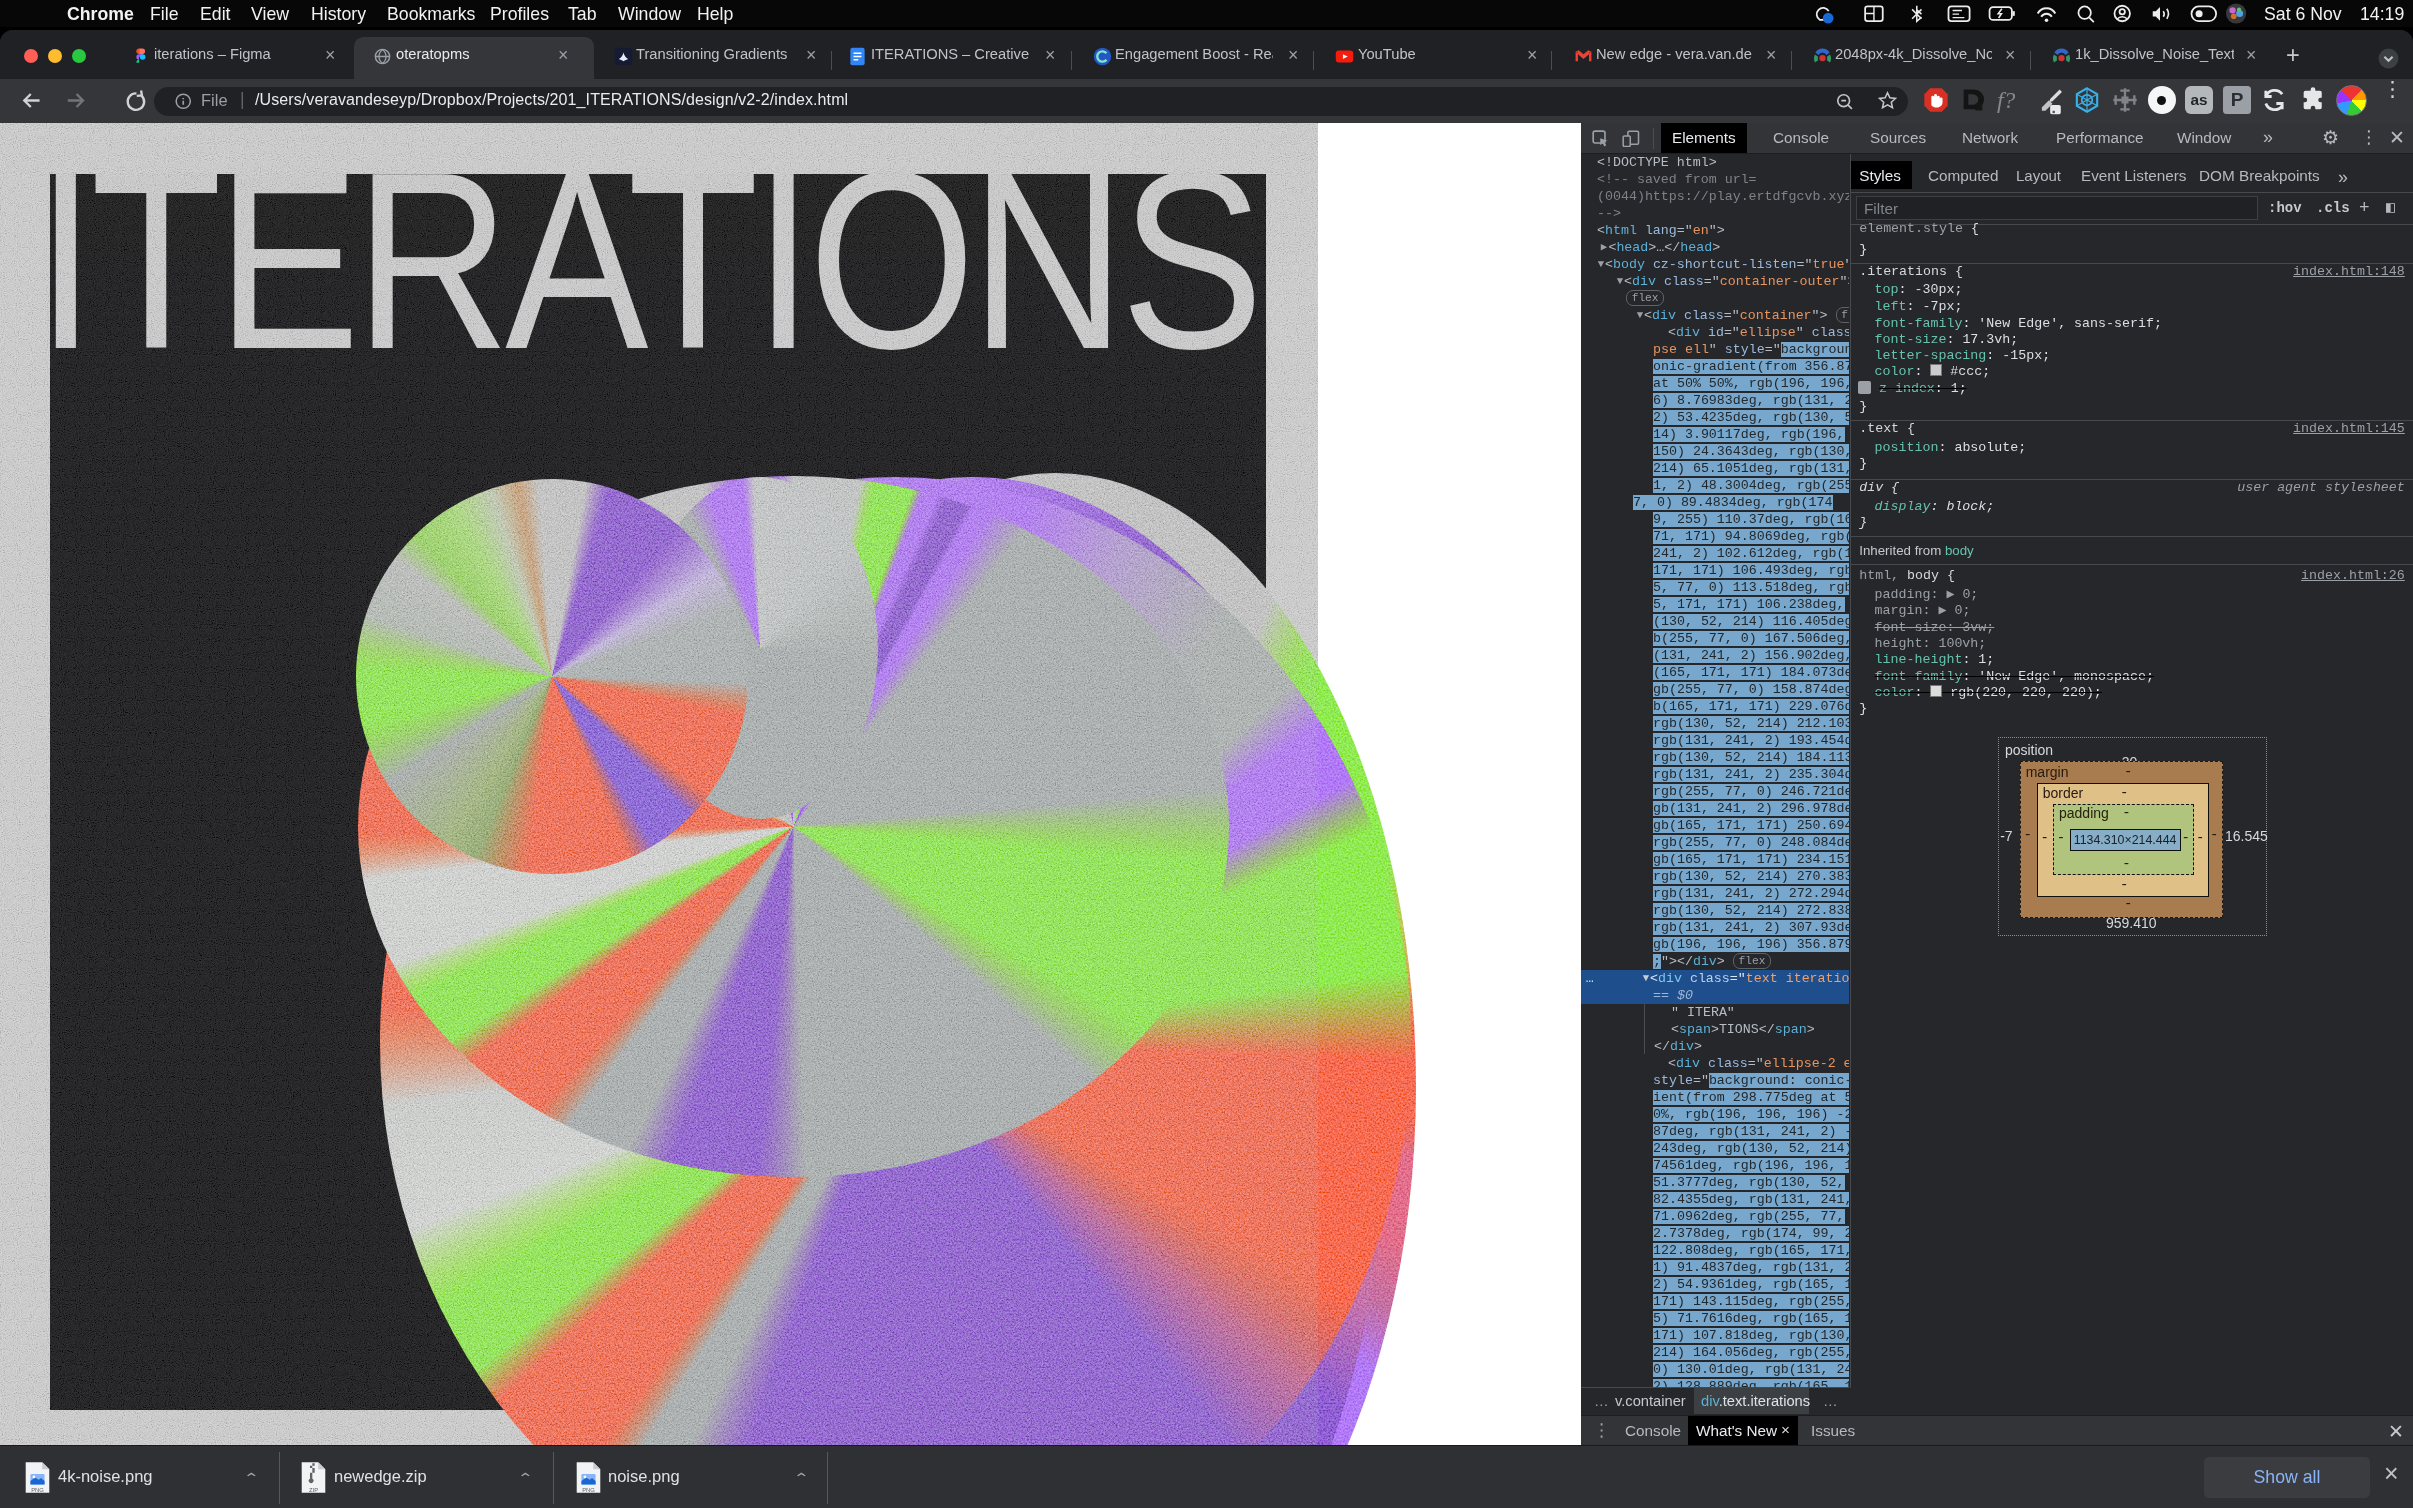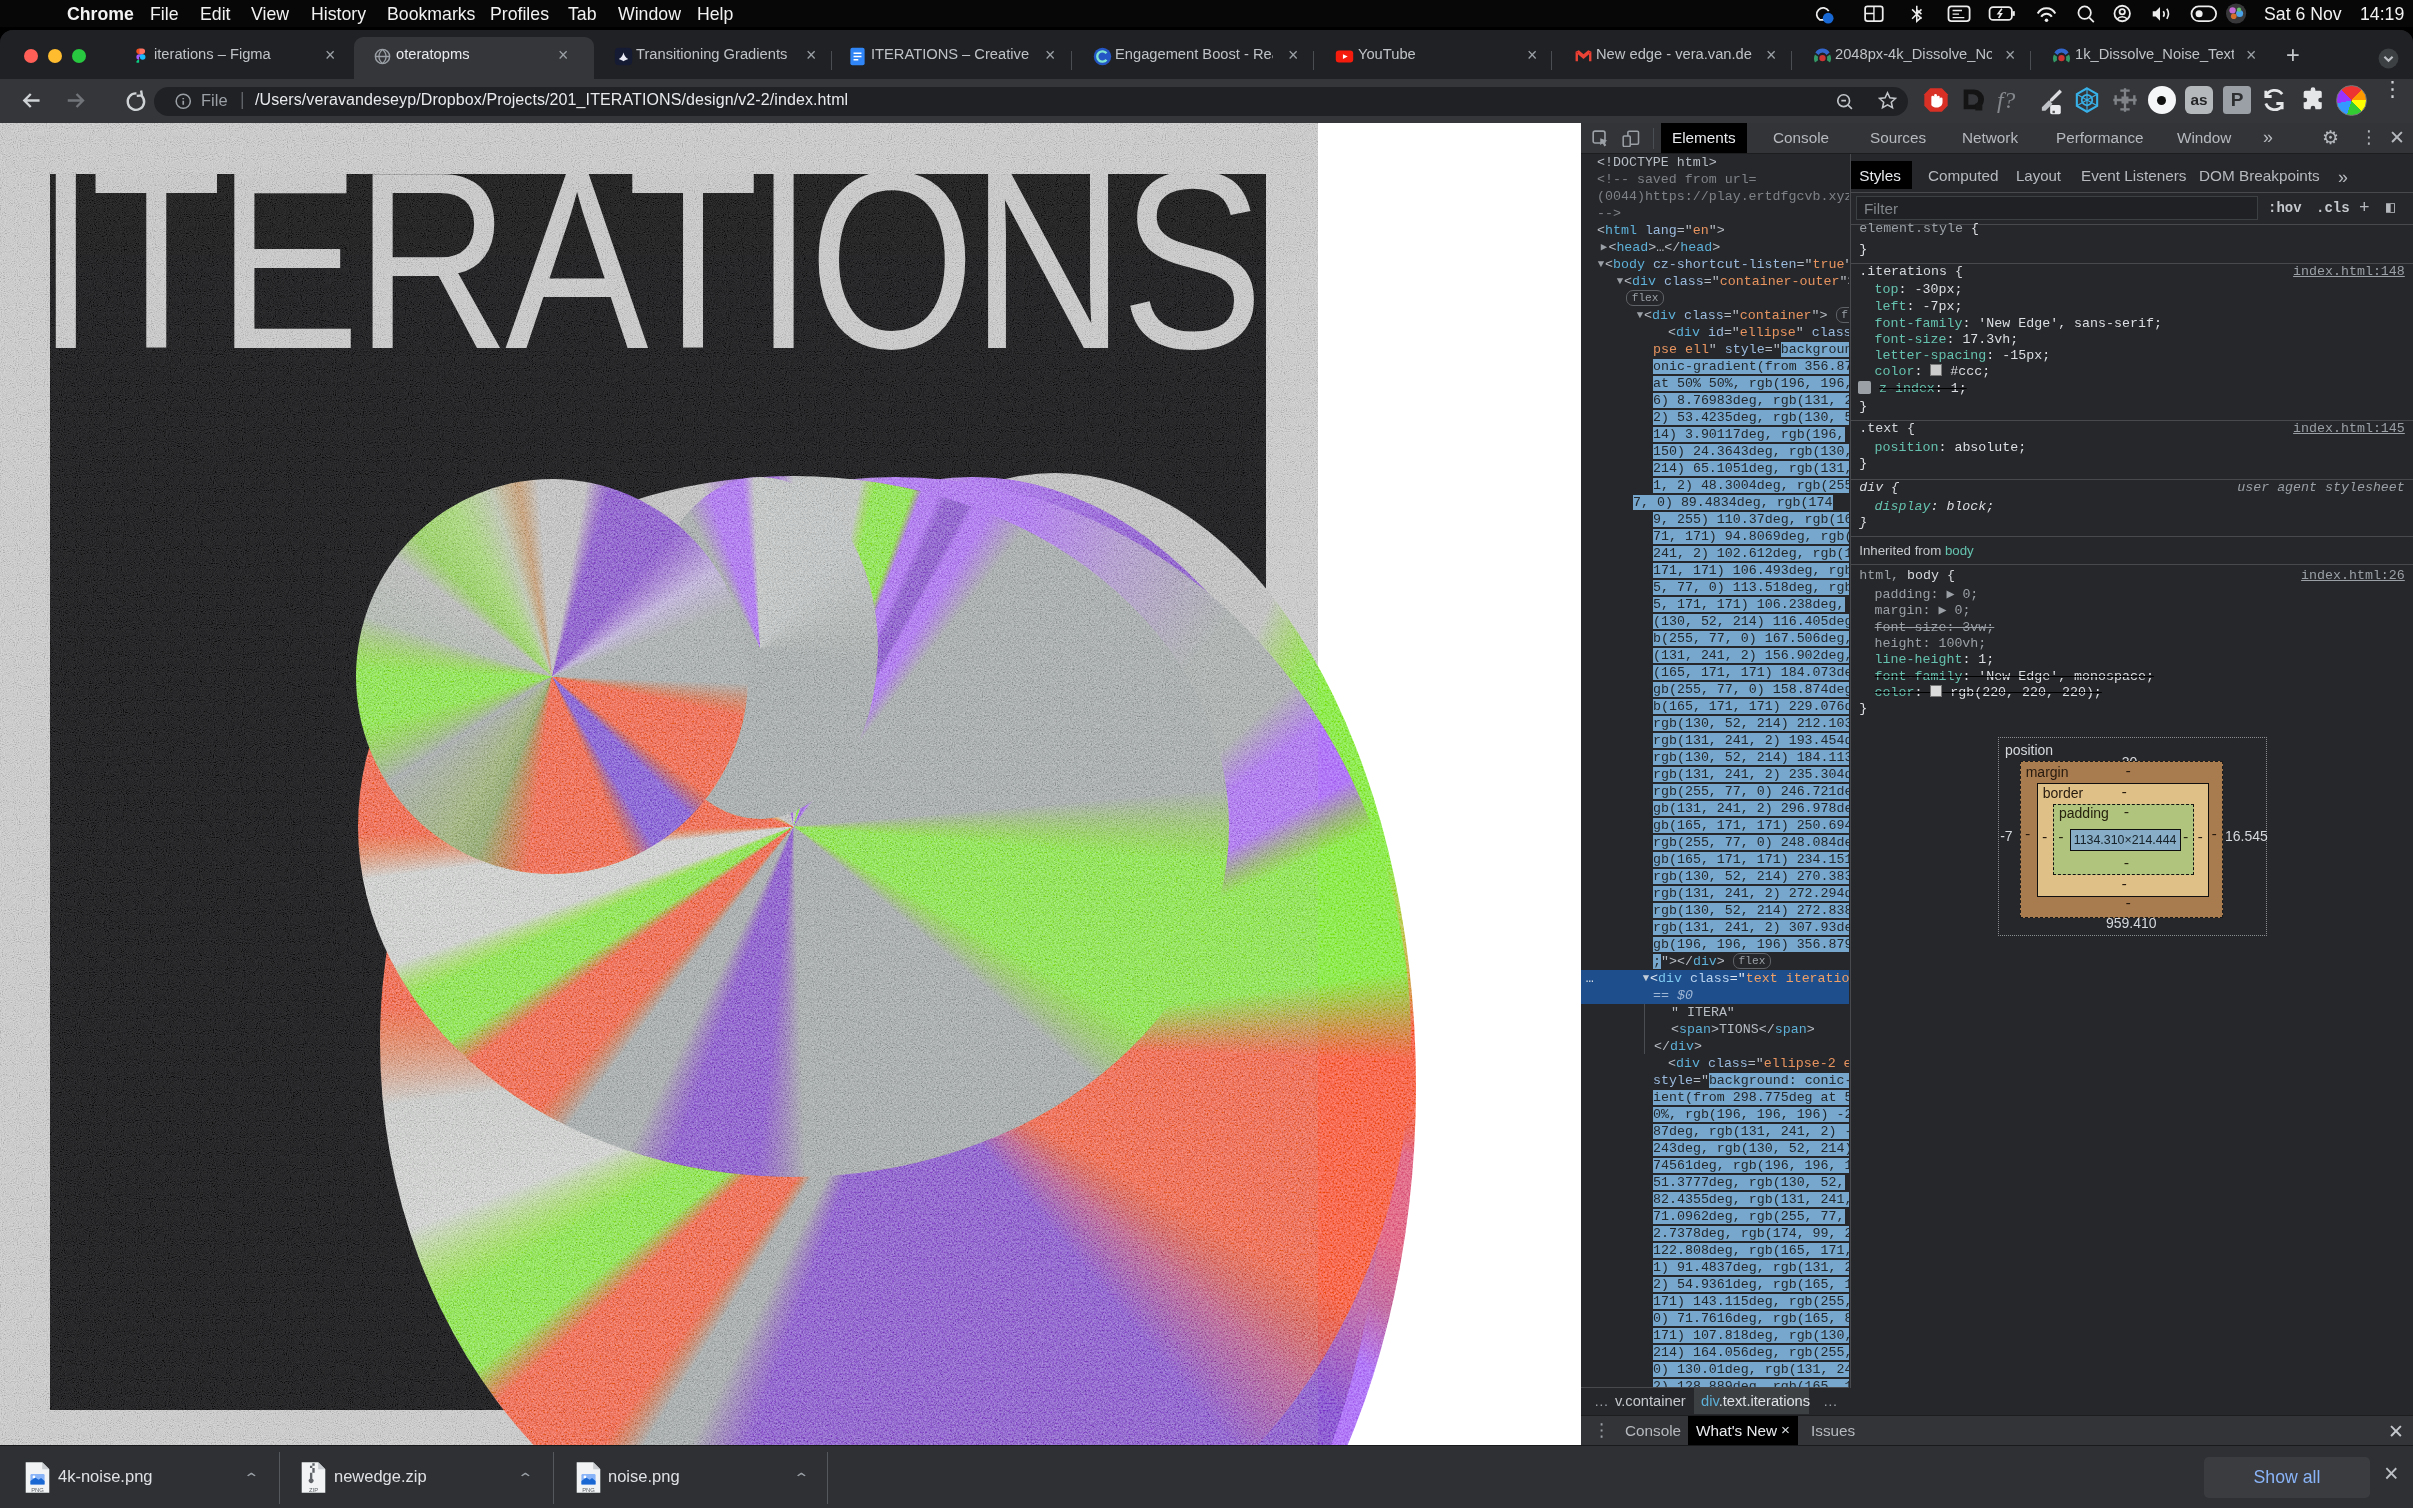--- a/index.html
+++ b/index.html
@@ -375,21 +375,21 @@
         <div class="ln" style="padding-left:72px"><span class="hl">243deg, rgb(130, 52, 214)</span></div>
         <div class="ln" style="padding-left:72px"><span class="hl">74561deg, rgb(196, 196, 1</span></div>
         <div class="ln" style="padding-left:72px"><span class="hl">51.3777deg, rgb(130, 52,</span></div>
         <div class="ln" style="padding-left:72px"><span class="hl">82.4355deg, rgb(131, 241,</span></div>
         <div class="ln" style="padding-left:72px"><span class="hl">71.0962deg, rgb(255, 77,</span></div>
         <div class="ln" style="padding-left:72px"><span class="hl">2.7378deg, rgb(174, 99, 2</span></div>
         <div class="ln" style="padding-left:72px"><span class="hl">122.808deg, rgb(165, 171,</span></div>
         <div class="ln" style="padding-left:72px"><span class="hl">1) 91.4837deg, rgb(131, 2</span></div>
         <div class="ln" style="padding-left:72px"><span class="hl">2) 54.9361deg, rgb(165, 1</span></div>
         <div class="ln" style="padding-left:72px"><span class="hl">171) 143.115deg, rgb(255,</span></div>
-        <div class="ln" style="padding-left:72px"><span class="hl">0) 71.7616deg, rgb(165, 8</span></div>
+        <div class="ln" style="padding-left:72px"><span class="hl">5) 71.7616deg, rgb(165, 1</span></div>
         <div class="ln" style="padding-left:72px"><span class="hl">171) 107.818deg, rgb(130,</span></div>
         <div class="ln" style="padding-left:72px"><span class="hl">214) 164.056deg, rgb(255,</span></div>
         <div class="ln" style="padding-left:72px"><span class="hl">0) 130.01deg, rgb(131, 24</span></div>
         <div class="ln" style="padding-left:72px"><span class="hl">2) 128.889deg, rgb(165, 1</span></div>
 
       </div>
       <div id="stylepane">
         <div class="abs" style="left:0;top:7px;width:61px;height:28px;background:#000"></div>
         <div class="abs" style="left:8.2px;top:13px;font-family:'Liberation Sans',sans-serif;font-size:15.3px;color:#e8eaed">Styles</div>
         <div class="abs" style="left:77px;top:13px;font-family:'Liberation Sans',sans-serif;font-size:15.3px;color:#b6babf">Computed</div>

